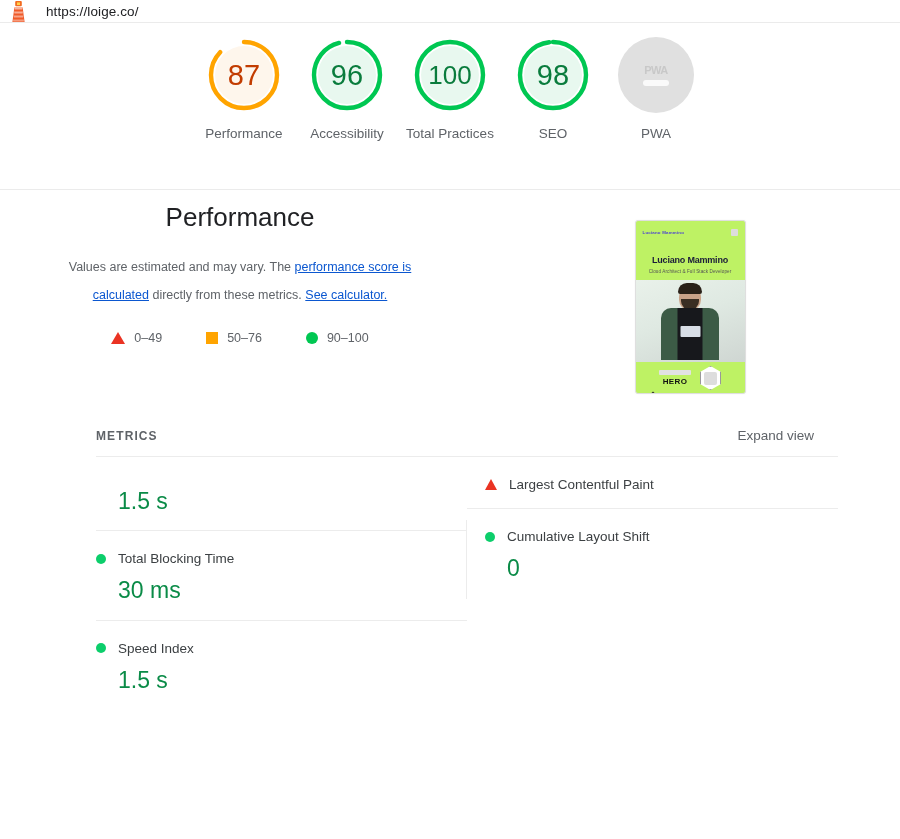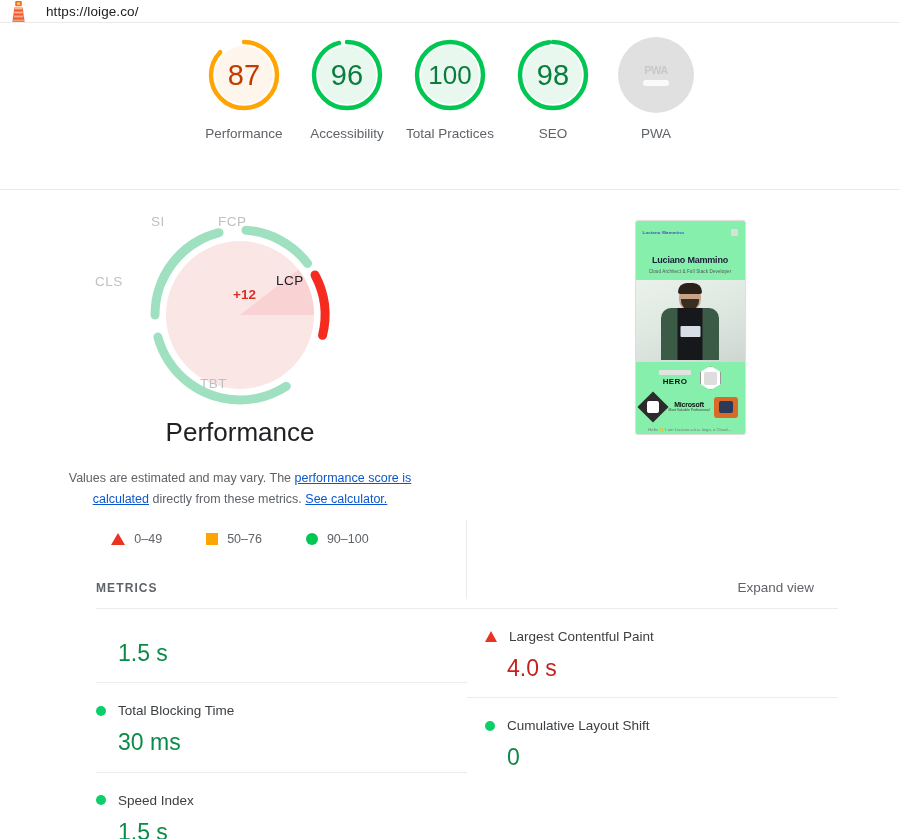--- a/index.html
+++ b/index.html
@@ -119,21 +119,21 @@
     font-weight: normal;
     width: 300px;
     margin-left: auto; margin-right: auto;
   }
 
   .perf-desc {
     width: 350px;
     margin: 20px auto 0 auto;
     text-align: center;
     font-size: 12.5px;
-    line-height: 21px;
+    line-height: 28px;
     color: #5f6368;
   }
   .perf-desc a { color: #0b57d0; text-decoration: underline; }
 
   .score-legend {
     display: flex;
     justify-content: center;
     gap: 44px;
     margin-top: 22px;
     font-size: 12.5px;
@@ -156,24 +156,24 @@
     justify-content: center;
     padding-top: 30px;
   }
   .vdivider {
     position: absolute;
     left: 466px; top: 330px;
     width: 1px; height: 79px;
     background: #ececec;
   }
   .phone-shot {
-    width: 111px; height: 215px;
+    width: 111px; height: 174px;
     border: 1px solid #dfdfdf;
     border-radius: 3px;
-    background: #86efac;
+    background: #bef264;
     overflow: hidden;
     position: relative;
     box-shadow: 0 0 2px rgba(0,0,0,0.05);
   }
   .ps-nav {
     height: 22px; display:flex; align-items:center;
     justify-content: space-between; padding: 0 7px;
   }
   .ps-nav-brand { font-size: 4.4px; font-weight: bold; color: #4a3fd4; letter-spacing: .2px;}
   .ps-burger { width: 7px; height: 7px; background: #ddd; border-radius: 1px;}
@@ -333,46 +333,20 @@
     <div class="gauge-label">PWA</div>
   </div>
 
 </div>
 
 <div class="perf-section">
   <div class="vdivider"></div>
   <div class="perf-row">
 
     <div class="perf-left">
-      <div class="donut-wrap">
-        <svg width="300" height="215" viewBox="0 0 300 215">
-
-          <circle cx="150" cy="107" r="74" fill="#fbe6e6"></circle>
-
-          <path d="M150 107 L224 107 A74 74 0 0 0 208.5 61.4 Z" fill="#f9d3d3"></path>
-          <g fill="none" stroke-width="9" stroke-linecap="round">
-
-            <circle cx="150" cy="107" r="85" stroke="#9fe0c0" stroke-dasharray="72 462" transform="rotate(-86 150 107)"></circle>
-
-            <circle cx="150" cy="107" r="85" stroke="#f52b20" stroke-dasharray="62 472" transform="rotate(-28 150 107)"></circle>
-
-            <circle cx="150" cy="107" r="85" stroke="#9fe0c0" stroke-dasharray="160 374" transform="rotate(57 150 107)"></circle>
-
-            <circle cx="150" cy="107" r="85" stroke="#9fe0c0" stroke-dasharray="112 422" transform="rotate(180 150 107)"></circle>
-
-            <circle cx="150" cy="107" r="85" stroke="#9fe0c0" stroke-dasharray="58 476" transform="rotate(-157 150 107)"></circle>
-          </g>
-        </svg>
-        <span class="donut-ring-label lbl-si">SI</span>
-        <span class="donut-ring-label lbl-fcp">FCP</span>
-        <span class="donut-ring-label lbl-cls">CLS</span>
-        <span class="donut-ring-label lbl-tbt">TBT</span>
-        <span class="donut-ring-label lbl-lcp">LCP</span>
-        <span class="plus12">+12</span>
-      </div>
 
       <h2 class="perf-title">Performance</h2>
 
       <p class="perf-desc">
         <span>Values are estimated and may vary. The </span><a href="#">performance score is calculated</a><span> directly from these metrics. </span><a href="#">See calculator.</a>
       </p>
 
       <div class="score-legend">
         <div class="legend-item">
           <span class="swatch-tri"></span>
@@ -463,21 +437,20 @@
         <div class="metric-value v-green">1.5 s</div>
       </div>
     </div>
 
     <div class="metric-col right">
       <div class="metric-item">
         <div class="metric-name-row">
           <span class="dot-tri"></span>
           <span class="metric-name">Largest Contentful Paint</span>
         </div>
-        <div class="metric-value v-red">4.0 s</div>
       </div>
       <div class="metric-item">
         <div class="metric-name-row">
           <span class="dot-green"></span>
           <span class="metric-name">Cumulative Layout Shift</span>
         </div>
         <div class="metric-value v-green">0</div>
       </div>
     </div>
 

